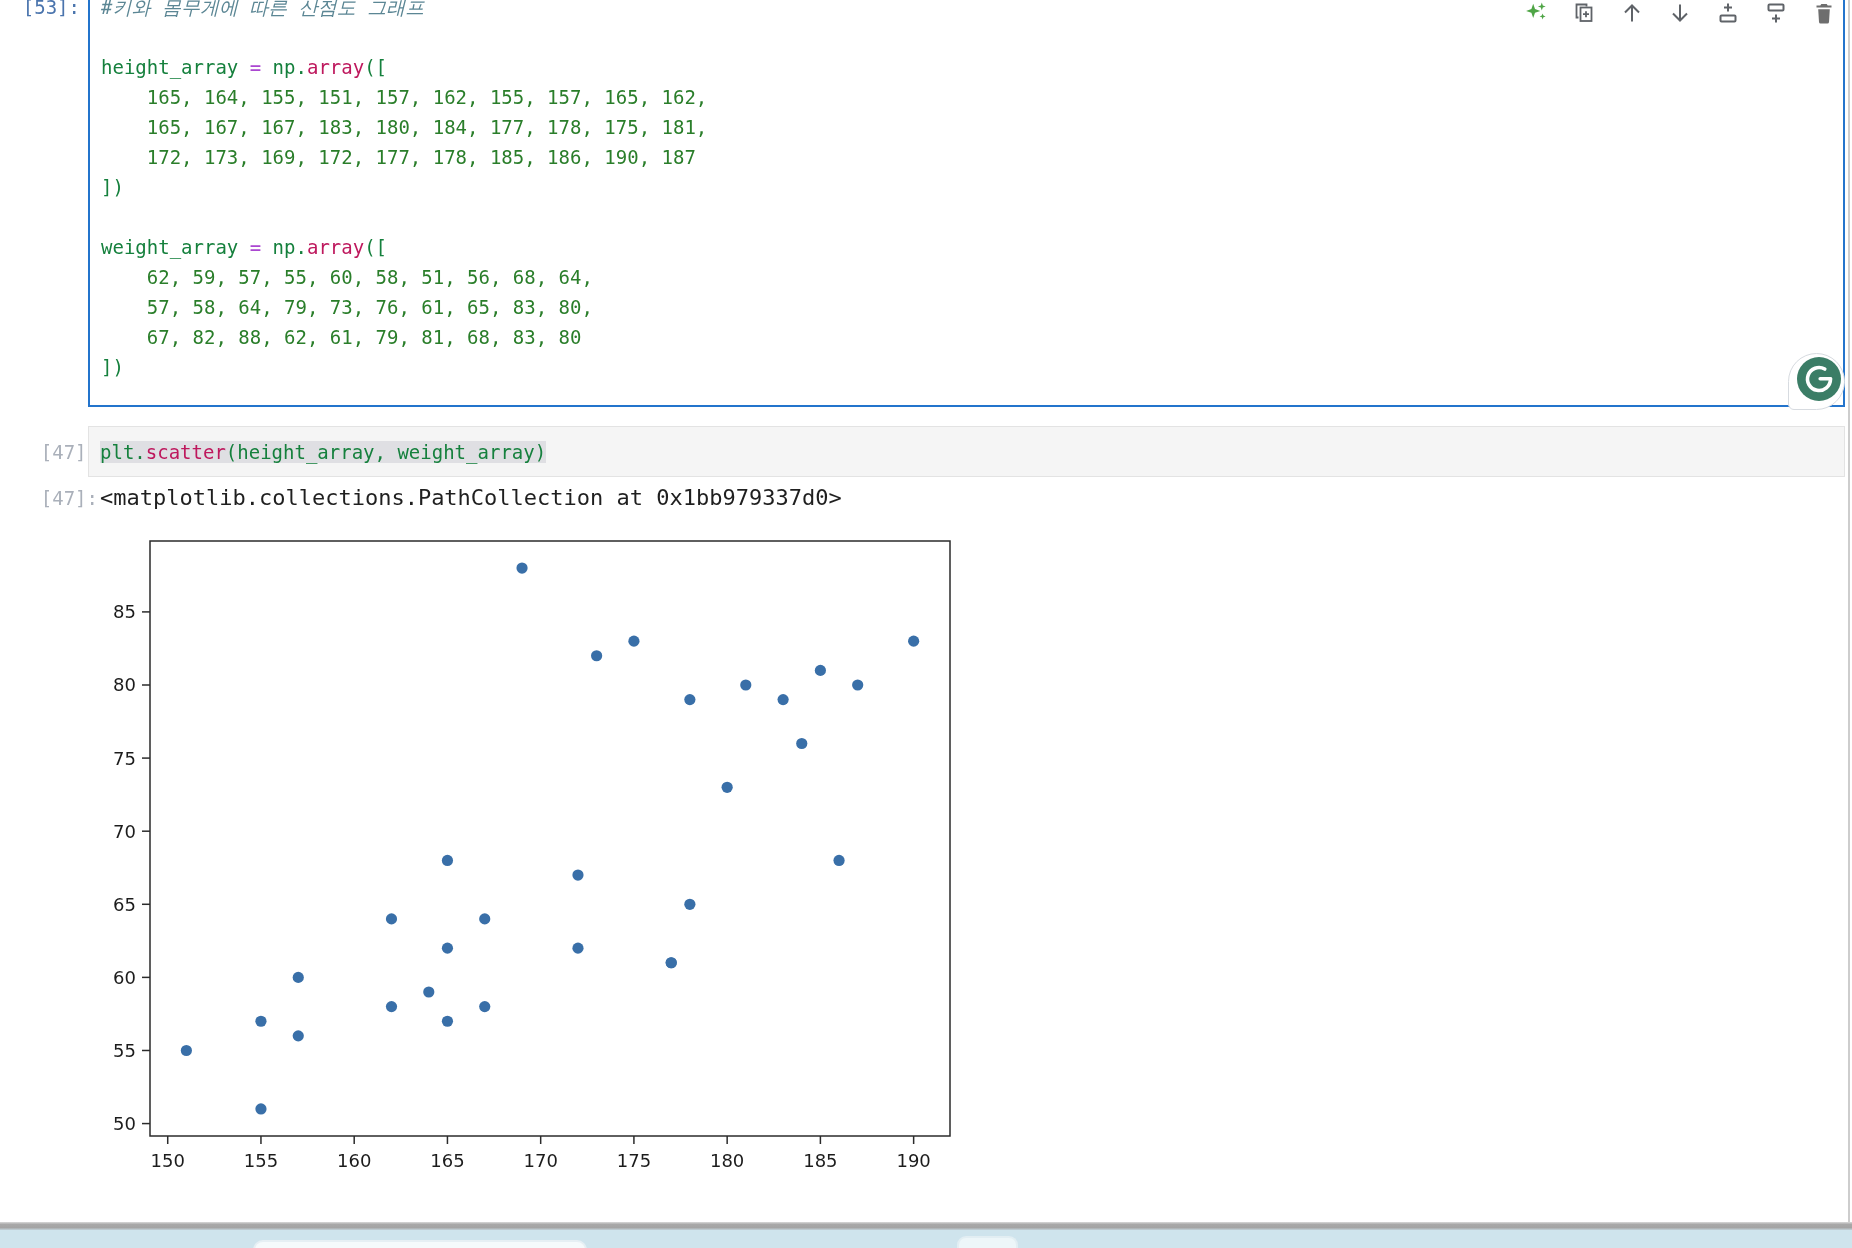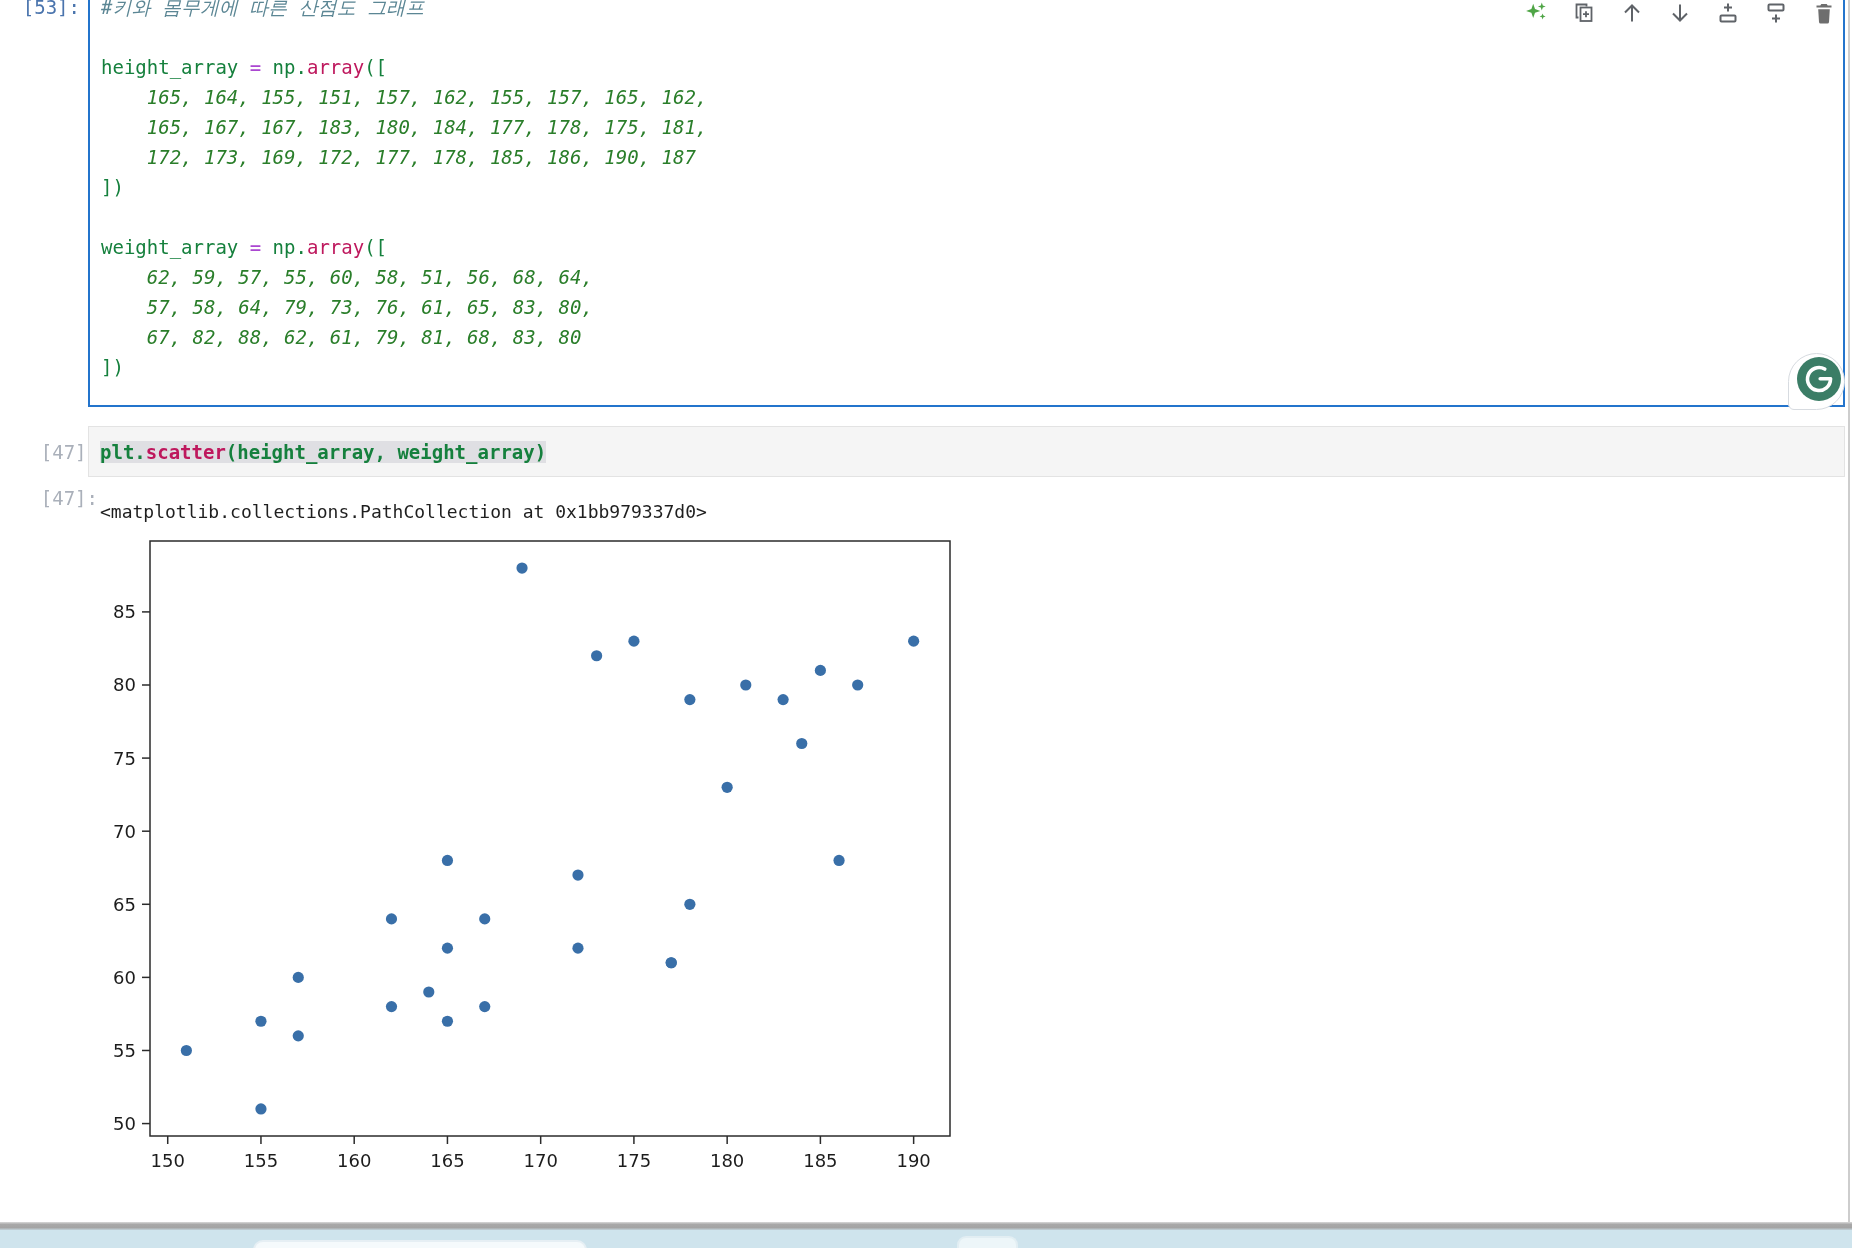--- a/index.html
+++ b/index.html
@@ -22,24 +22,24 @@
   .cell-editor{
     position:absolute;left:88px;width:1757px;box-sizing:border-box;background:#fff;
   }
   .cell-editor.active{ top:-14px;height:421px;border:2px solid #2374cc; }
   .cell-editor.idle{ top:426px;height:51px;background:#f5f5f5;border:1px solid #e3e3e3; }
   pre.code{
     margin:0;padding:4px 0 0 11px;
     font-family:"DejaVu Sans Mono","Liberation Mono",monospace;
     font-size:19px;line-height:30px;
   }
-  .cell-editor.idle pre.code{padding-top:10px;font-weight:bold;}
+  .cell-editor.idle pre.code{padding-top:10px;}
   .cl{min-height:30px;white-space:pre;}
   .tk-com{color:#5b8694;font-style:italic;}
-  .tk-num{color:#2a7e2a;font-style:italic;}
+  .tk-num{color:#2a7e2a;}
   .tk-op{color:#ab47d1;}
   .tk-fn{color:#be185d;}
   .tk-pln{color:#15803d;}
   .sel{background:#dfdfe3;}
 
   
   .cell-toolbar{
     position:absolute;left:1524px;top:1px;display:flex;gap:24px;align-items:center;
   }
   .tb-btn{width:24px;height:24px;padding:0;border:none;background:transparent;cursor:pointer;}
@@ -51,23 +51,23 @@
     background:#ffffff;border:1px solid #d7dbe0;
     border-radius:50% 50% 50% 6px;box-sizing:border-box;
   }
   .grammarly-badge .g-circle{
     position:absolute;right:3px;top:3px;width:44px;height:44px;border-radius:50%;
     background:#3b7d66;
   }
 
   
   .out-text{
-    position:absolute;left:100px;top:497px;
+    position:absolute;left:100px;top:483px;
     font-family:"DejaVu Sans Mono","Liberation Mono",monospace;
-    font-size:18px;line-height:30px;color:#1f1f1f;white-space:pre;
+    font-size:22px;line-height:30px;color:#1f1f1f;white-space:pre;
   }
 
   
   .figure{position:absolute;left:60px;top:520px;width:980px;height:680px;}
 
   
   .scroll-line{position:absolute;right:2px;top:0;width:2px;height:1222px;background:#cdcdcd;}
 
   
   .taskbar-divider{

